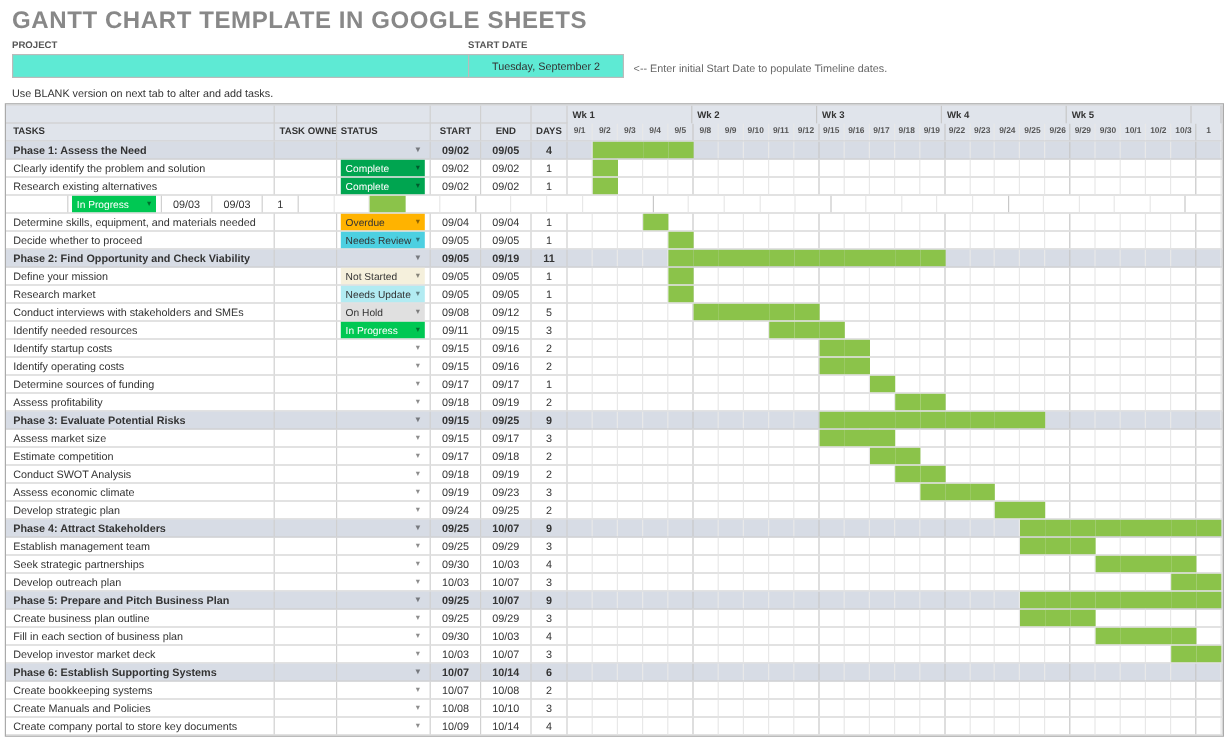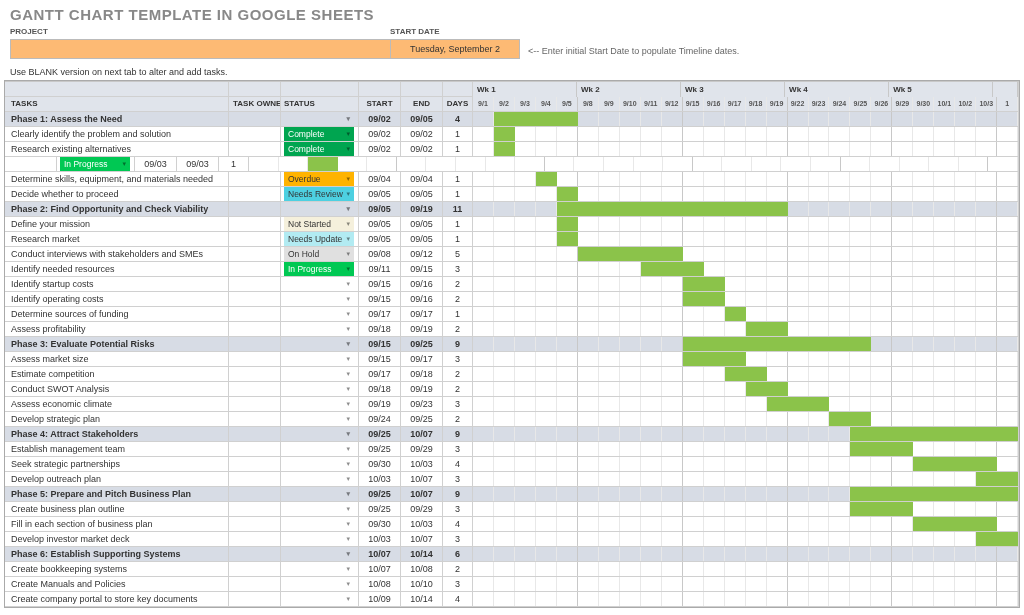--- a/index.html
+++ b/index.html
@@ -4,21 +4,21 @@
 <style>
   * { box-sizing: border-box; margin: 0; padding: 0; }
   body {
     font-family: Arial, Helvetica, sans-serif;
     font-size: 9px;
     background: #fff;
     color: #333;
     width: 1024px;
   }
   .title {
-    font-size: 15px;
+    font-size: 20px;
     font-weight: bold;
     color: #888;
     letter-spacing: 0.5px;
     padding: 6px 10px 2px 10px;
   }
   .meta-row {
     display: flex;
     align-items: flex-start;
     padding: 2px 10px 0 10px;
     gap: 0;
@@ -35,21 +35,21 @@
   }
   .meta-project {
     width: 380px;
   }
   .meta-date {
     width: 130px;
   }
   .meta-input {
     height: 20px;
     border: 1px solid #bbb;
-    background: #fdba74;
+    background: #5eead4;
     font-size: 9px;
     padding: 0 6px;
     display: flex;
     align-items: center;
   }
   .meta-project .meta-input { border-right: none; }
   .meta-hint {
     font-size: 9px;
     color: #666;
     padding: 4px 0 0 8px;

